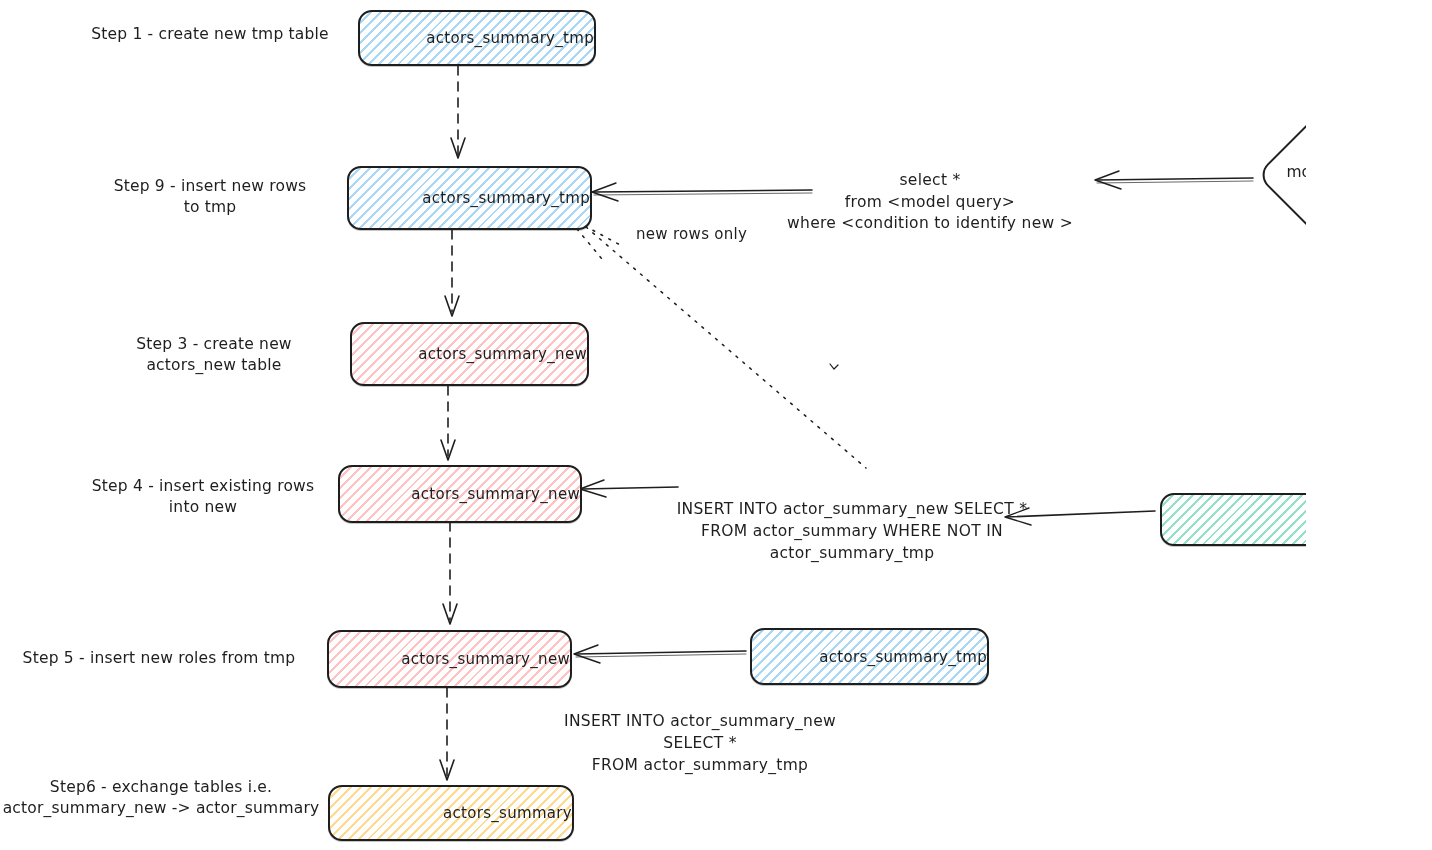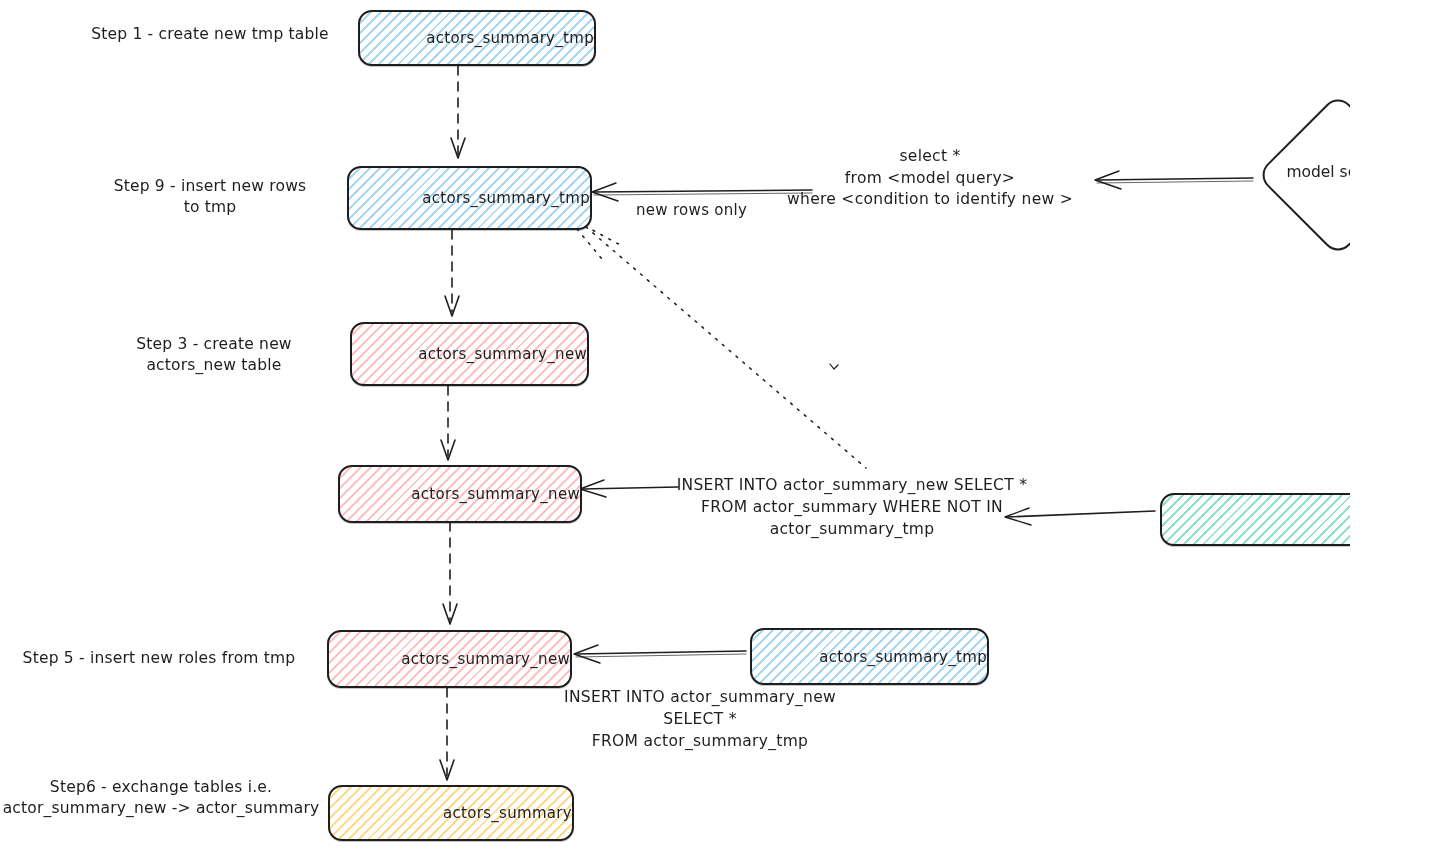--- a/index.html
+++ b/index.html
@@ -1,35 +1,35 @@
 <!DOCTYPE html>
 <html><head>
 <meta charset="utf-8">
 <style>
   html,body{margin:0;padding:0;background:#ffffff;}
   #canvas{
     position:relative;width:1306px;height:850px;background:#ffffff;overflow:hidden;
-    font-family:"DejaVu Sans","Liberation Sans",sans-serif;color:#1e1e1e;padding-left:44px;
+    font-family:"DejaVu Sans","Liberation Sans",sans-serif;color:#1e1e1e;
   }
   .node{
     position:absolute;border:2px solid #1e1e1e;border-radius:14px;
     display:flex;align-items:center;justify-content:flex-end;
     font-size:15px;letter-spacing:.3px;background-color:#fff;
     box-shadow:0 1px 0 rgba(30,30,30,.25);
   }
   .fill-blue{background-image:repeating-linear-gradient(135deg,#a9d7f5 0 2px,rgba(255,255,255,0) 2px 7px);}
   .fill-pink{background-image:repeating-linear-gradient(135deg,#ffc2c2 0 2px,rgba(255,255,255,0) 2px 7px);}
   .fill-teal{background-image:repeating-linear-gradient(135deg,#93e2c7 0 2px,rgba(255,255,255,0) 2px 7px);}
   .fill-yellow{background-image:repeating-linear-gradient(135deg,#ffd98c 0 2px,rgba(255,255,255,0) 2px 7px);}
   .steplabel{
     position:absolute;text-align:center;font-size:15.5px;line-height:21px;letter-spacing:.2px;
   }
   .steplabel span{display:block;}
   .annot{
-    position:absolute;text-align:center;font-size:15.5px;line-height:22px;letter-spacing:.3px;
+    position:absolute;text-align:center;font-size:15.5px;line-height:22px;letter-spacing:.3px;margin-top:24px;
   }
   .annot span{display:block;}
   .annot-left{text-align:left;}
   .diamond-shape{
     position:absolute;left:1280px;top:117px;width:112px;height:112px;
     border:2px solid #1e1e1e;border-radius:16px;transform:rotate(45deg);background:#fff;
   }
   .diamond-label{
     position:absolute;left:1256px;top:163px;width:160px;text-align:center;font-size:15.5px;
   }
@@ -100,20 +100,24 @@
     <span>Step 1 - create new tmp table</span>
   </div>
   <div class="steplabel" style="left:60px;top:176px;width:300px">
     <span>Step 9 - insert new rows</span>
     <span>to tmp</span>
   </div>
   <div class="steplabel" style="left:64px;top:334px;width:300px">
     <span>Step 3 - create new</span>
     <span>actors_new table</span>
   </div>
+  <div class="steplabel" style="left:53px;top:476px;width:300px">
+    <span>Step 4 - insert existing rows</span>
+    <span>into new</span>
+  </div>
   <div class="steplabel" style="left:6px;top:648px;width:306px">
     <span>Step 5 - insert new roles from tmp</span>
   </div>
   <div class="steplabel" style="left:0px;top:777px;width:322px">
     <span>Step6 - exchange tables i.e.</span>
     <span>actor_summary_new -&gt; actor_summary</span>
   </div>
 
   <div class="node fill-blue" style="left:358px;top:10px;width:234px;height:52px">
     <span>actors_summary_tmp</span>

